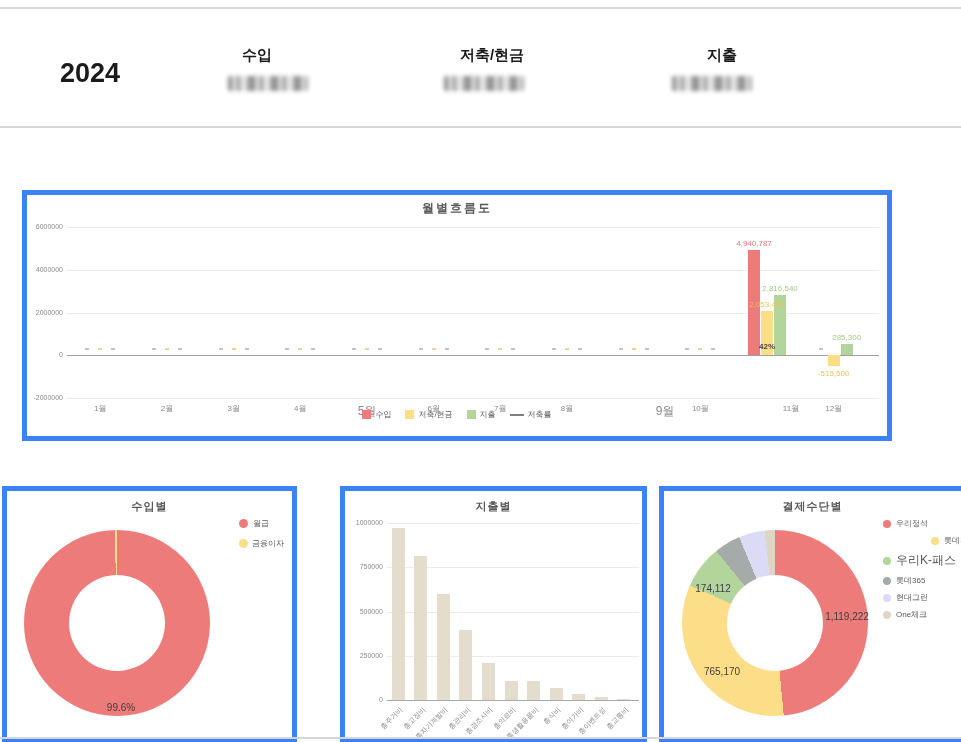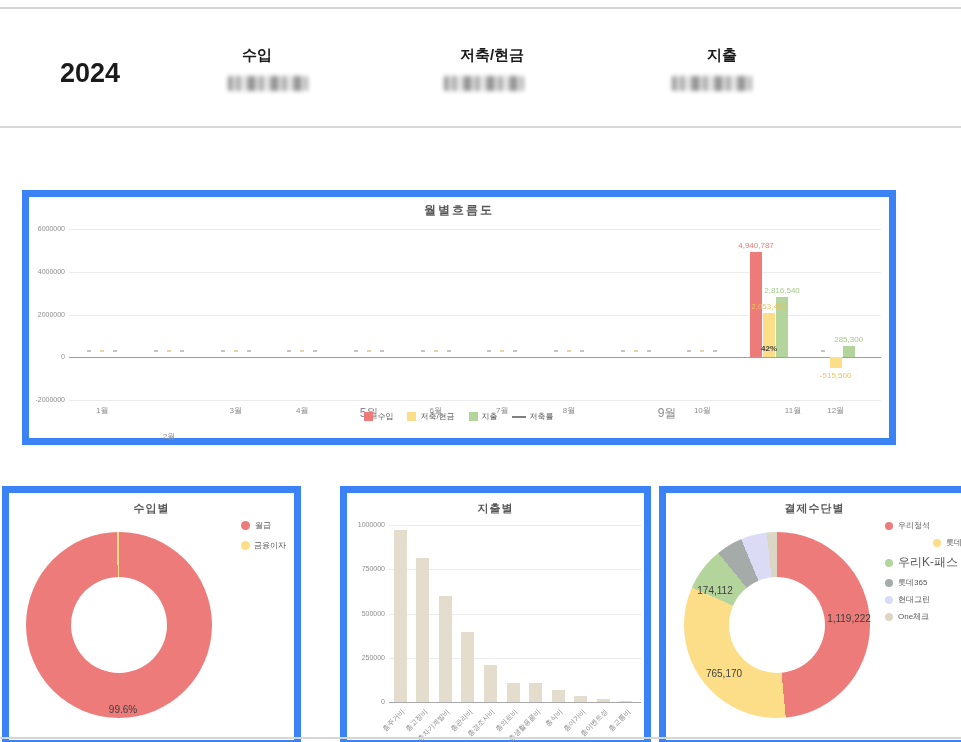--- a/index.html
+++ b/index.html
@@ -4,21 +4,21 @@
 <style>
   html,body{margin:0;padding:0;background:#fff;}
   .page{position:relative;width:961px;height:742px;background:#ffffff;overflow:hidden;
         font-family:"Liberation Sans","DejaVu Sans",sans-serif;}
   .rule{position:absolute;left:0;width:961px;height:2px;background:#d6d6d6;}
   .year{position:absolute;left:60px;top:58px;font-size:27px;font-weight:800;color:#1a1a1a;}
   .hcol-label{position:absolute;top:46px;transform:translateX(-50%);font-size:15px;font-weight:700;color:#1a1a1a;white-space:nowrap;}
   .blur-block{position:absolute;top:76px;width:80px;height:15px;transform:translateX(-50%);
       background:repeating-linear-gradient(90deg,#8f8f8f 0 4px,#dcdcdc 4px 8px,#aeaeae 8px 13px,#e9e9e9 13px 19px,#9b9b9b 19px 23px);
       filter:blur(2.2px);border-radius:2px;}
-  .chart-box{position:absolute;background:#fff;border:7px solid #3b82f6;}
+  .chart-box{position:absolute;background:#fff;border:5px solid #3b82f6;}
   .chart-title{position:absolute;left:0;right:0;text-align:center;color:#595959;font-weight:700;}
   #monthly-box .chart-title{top:5px;font-size:12px;letter-spacing:2px;}
   .small .chart-title{top:8px;font-size:11px;letter-spacing:1px;}
   .plot{position:absolute;}
   .donut{position:absolute;border-radius:50%;}
   .donut-hole{position:absolute;border-radius:50%;background:#fff;}
   .pie-label{position:absolute;font-size:10px;color:#404040;transform:translateX(-50%);white-space:nowrap;}
   .vlegend{position:absolute;display:flex;flex-direction:column;}
   #monthly-legend{position:absolute;left:0;right:0;top:214px;display:flex;justify-content:center;align-items:center;gap:14px;}
   .labels-layer{position:absolute;left:0;top:0;width:100%;height:100%;}
@@ -49,21 +49,21 @@
         <div style="position: absolute; left: -40px; top: -4px; width: 36px; text-align: right; font-size: 7px; color: rgb(140, 140, 140);">6000000</div>
         <div style="position: absolute; left: 0px; top: 42.75px; width: 812px; height: 1px; background: rgb(235, 235, 235);"></div>
         <div style="position: absolute; left: -40px; top: 38.75px; width: 36px; text-align: right; font-size: 7px; color: rgb(140, 140, 140);">4000000</div>
         <div style="position: absolute; left: 0px; top: 85.5px; width: 812px; height: 1px; background: rgb(235, 235, 235);"></div>
         <div style="position: absolute; left: -40px; top: 81.5px; width: 36px; text-align: right; font-size: 7px; color: rgb(140, 140, 140);">2000000</div>
         <div style="position: absolute; left: 0px; top: 128.25px; width: 812px; height: 1px; background: rgb(159, 159, 159);"></div>
         <div style="position: absolute; left: -40px; top: 124.25px; width: 36px; text-align: right; font-size: 7px; color: rgb(140, 140, 140);">0</div>
         <div style="position: absolute; left: 0px; top: 171px; width: 812px; height: 1px; background: rgb(235, 235, 235);"></div>
         <div style="position: absolute; left: -40px; top: 167px; width: 36px; text-align: right; font-size: 7px; color: rgb(140, 140, 140);">-2000000</div>
         <div style="position: absolute; left: 33.3333px; top: 176px; font-size: 8px; color: rgb(140, 140, 140); transform: translateX(-50%); white-space: nowrap;">1월</div>
-        <div style="position: absolute; left: 100px; top: 176px; font-size: 8px; color: rgb(140, 140, 140); transform: translateX(-50%); white-space: nowrap; margin-top: 26px;">2월</div>
+        <div style="position: absolute; left: 100px; top: 176px; font-size: 8px; color: rgb(140, 140, 140); transform: translateX(-50%); white-space: nowrap;">2월</div>
         <div style="position: absolute; left: 166.667px; top: 176px; font-size: 8px; color: rgb(140, 140, 140); transform: translateX(-50%); white-space: nowrap;">3월</div>
         <div style="position: absolute; left: 233.333px; top: 176px; font-size: 8px; color: rgb(140, 140, 140); transform: translateX(-50%); white-space: nowrap;">4월</div>
         <div style="position: absolute; left: 300px; top: 176px; font-size: 12px; color: rgb(140, 140, 140); transform: translateX(-50%); white-space: nowrap;">5월</div>
         <div style="position: absolute; left: 366.667px; top: 176px; font-size: 8px; color: rgb(140, 140, 140); transform: translateX(-50%); white-space: nowrap;">6월</div>
         <div style="position: absolute; left: 433.333px; top: 176px; font-size: 8px; color: rgb(140, 140, 140); transform: translateX(-50%); white-space: nowrap;">7월</div>
         <div style="position: absolute; left: 500px; top: 176px; font-size: 8px; color: rgb(140, 140, 140); transform: translateX(-50%); white-space: nowrap;">8월</div>
         <div style="position: absolute; left: 598px; top: 176px; font-size: 12px; color: rgb(140, 140, 140); transform: translateX(-50%); white-space: nowrap;">9월</div>
         <div style="position: absolute; left: 633.333px; top: 176px; font-size: 8px; color: rgb(140, 140, 140); transform: translateX(-50%); white-space: nowrap;">10월</div>
         <div style="position: absolute; left: 700px; top: 176px; font-size: 8px; color: rgb(140, 140, 140); transform: translateX(-50%); white-space: nowrap; margin-left: 24px;">11월</div>
         <div style="position: absolute; left: 766.667px; top: 176px; font-size: 8px; color: rgb(140, 140, 140); transform: translateX(-50%); white-space: nowrap;">12월</div>

